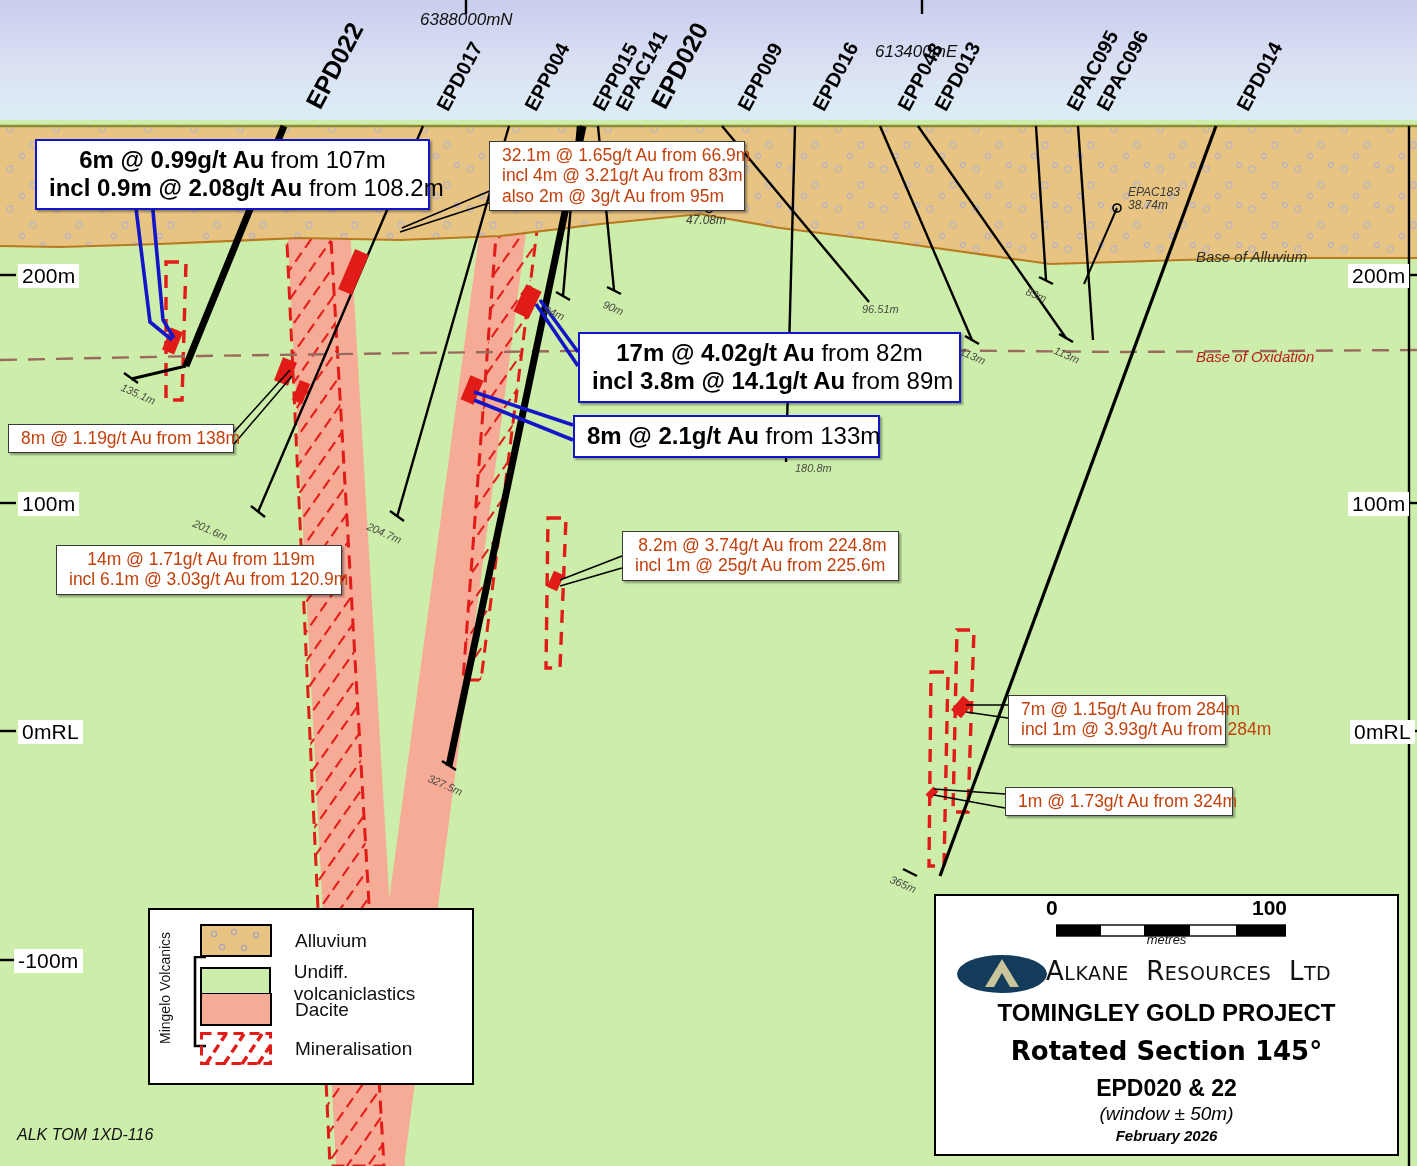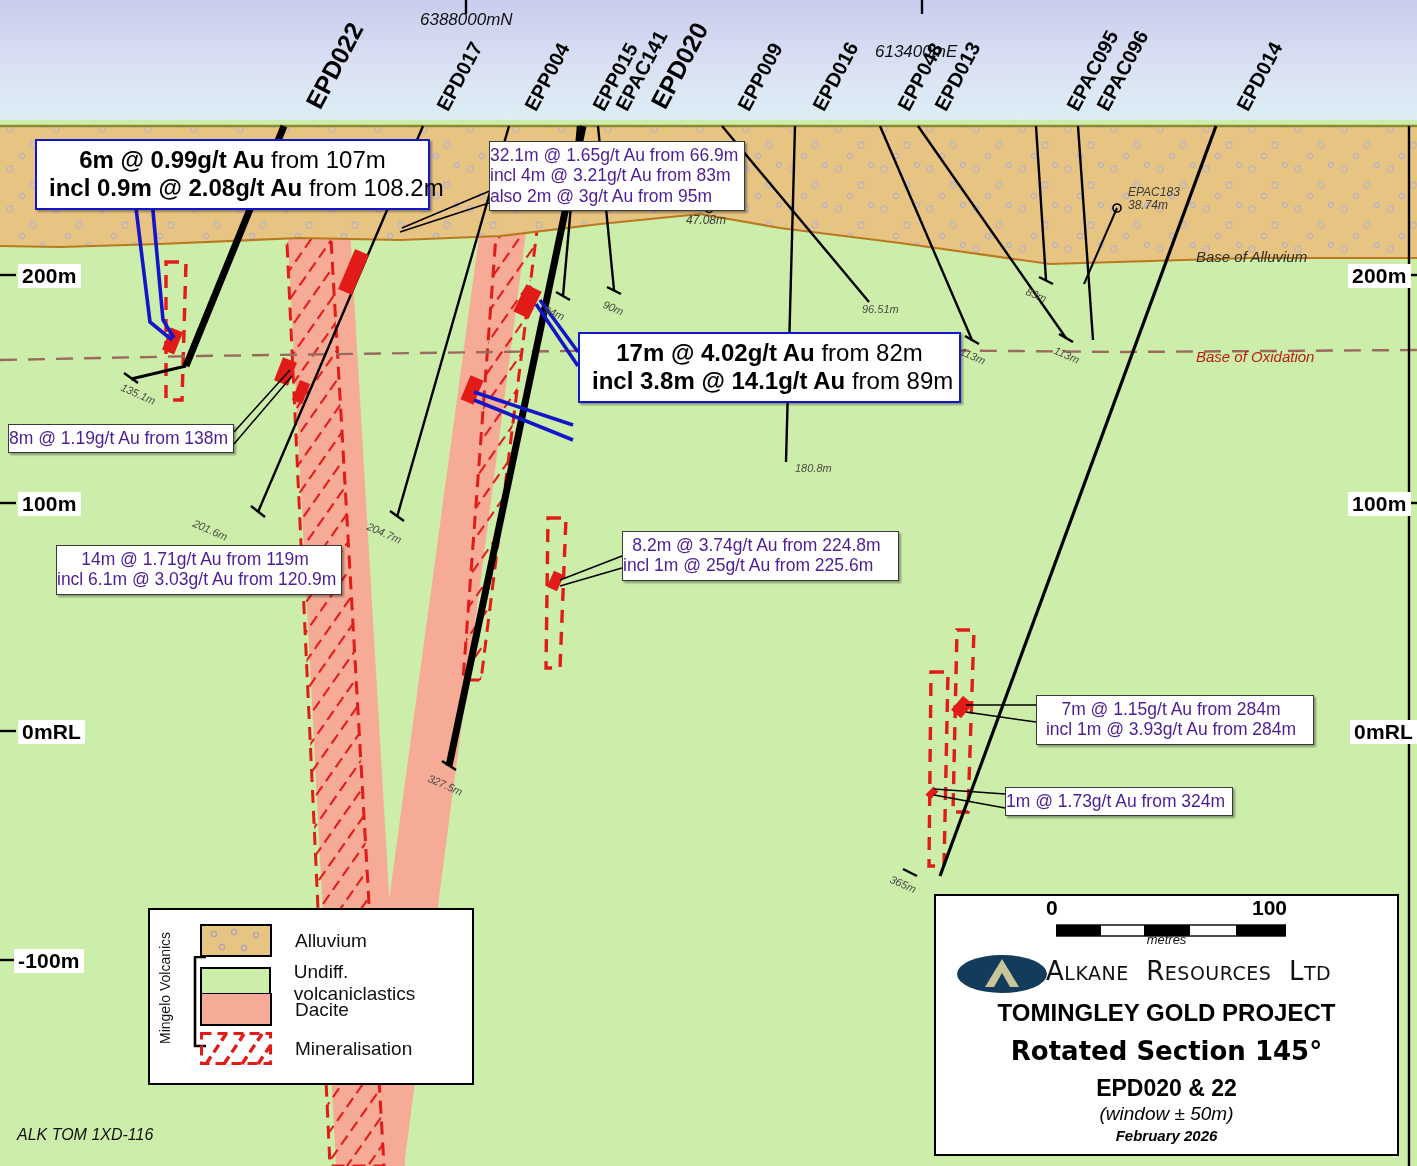--- a/index.html
+++ b/index.html
@@ -4,28 +4,28 @@
 <style>
   html,body{margin:0;padding:0;background:#fff;}
   body{font-family:"Liberation Sans",sans-serif;}
   #page{position:relative;width:1417px;height:1166px;overflow:hidden;background:#fff;}
   #svgroot{position:absolute;left:0;top:0;width:1417px;height:1166px;}
 
   
   .callout{position:absolute;background:#fff;box-sizing:border-box;
            box-shadow:2px 2px 2px rgba(0,0,0,.35);white-space:nowrap;}
   .callout .ln{display:block;line-height:1.16;}
-  .callout.plain{border:1.6px solid #3a3a3a;padding:3px 8px 4px 0;font-size:17.5px;color:#4c1d95;}
+  .callout.plain{border:1.6px solid #3a3a3a;padding:3px 8px 4px 12px;font-size:17.5px;color:#c2410c;}
   .callout.hi{border:2.6px solid #1316c8;padding:5px 12px 6px 12px;font-size:24px;color:#000;}
   .callout.hi b{font-weight:bold;}
   .callout.ctr{text-align:center;}
   .callout.lft .ln{text-align:left;}
 
   
-  .rl{position:absolute;background:#fff;font-size:21px;font-weight:bold;color:#000;
+  .rl{position:absolute;background:#fff;font-size:21px;font-weight:normal;color:#000;
       padding:0 4px;letter-spacing:.2px;}
 
   
   .coord{position:absolute;font-style:italic;font-size:17px;color:#111;}
 
   
   .hname{position:absolute;font-size:20px;font-weight:bold;color:#000;
          transform-origin:0 0;white-space:nowrap;}
   .hname.big{font-size:25px;}
 
@@ -275,36 +275,39 @@
     <span class="ln" style="text-align:center;">32.1m @ 1.65g/t Au from 66.9m</span>
     <span class="ln">incl  4m @ 3.21g/t Au from 83m</span>
     <span class="ln">also 2m @ 3g/t Au from 95m</span>
   </div>
 
   <div class="callout hi ctr" style="left:578px;top:332px;width:383px;">
     <span class="ln"><b>17m @ 4.02g/t Au</b><span> from 82m</span></span>
     <span class="ln"><b>incl 3.8m @ 14.1g/t Au</b><span> from 89m</span></span>
   </div>
 
+  <div class="callout hi ctr" style="left:573px;top:415px;width:307px;">
+    <span class="ln"><b>8m @ 2.1g/t Au</b><span> from 133m</span></span>
+  </div>
 
   <div class="callout plain lft" style="left:8px;top:424px;width:226px;">
     <span class="ln">8m @ 1.19g/t Au from 138m</span>
   </div>
 
   <div class="callout plain ctr" style="left:56px;top:545px;width:286px;">
     <span class="ln">14m @ 1.71g/t Au from 119m</span>
     <span class="ln">incl 6.1m @ 3.03g/t Au from 120.9m</span>
   </div>
 
   <div class="callout plain ctr" style="left:622px;top:531px;width:277px;">
     <span class="ln">8.2m @ 3.74g/t Au from 224.8m</span>
     <span class="ln" style="text-align:left;">incl  1m @ 25g/t Au from 225.6m</span>
   </div>
 
-  <div class="callout plain ctr" style="left:1036px;top:695px;width:278px;">
+  <div class="callout plain ctr" style="left:1008px;top:695px;width:218px;">
     <span class="ln">7m @ 1.15g/t Au from 284m</span>
     <span class="ln">incl 1m @ 3.93g/t Au from 284m</span>
   </div>
 
   <div class="callout plain lft" style="left:1005px;top:787px;width:228px;">
     <span class="ln">1m @ 1.73g/t Au from 324m</span>
   </div>
 
   <div id="legend">
     <div class="brkLabel" style="left:8px;top:48px;height:86px;">

